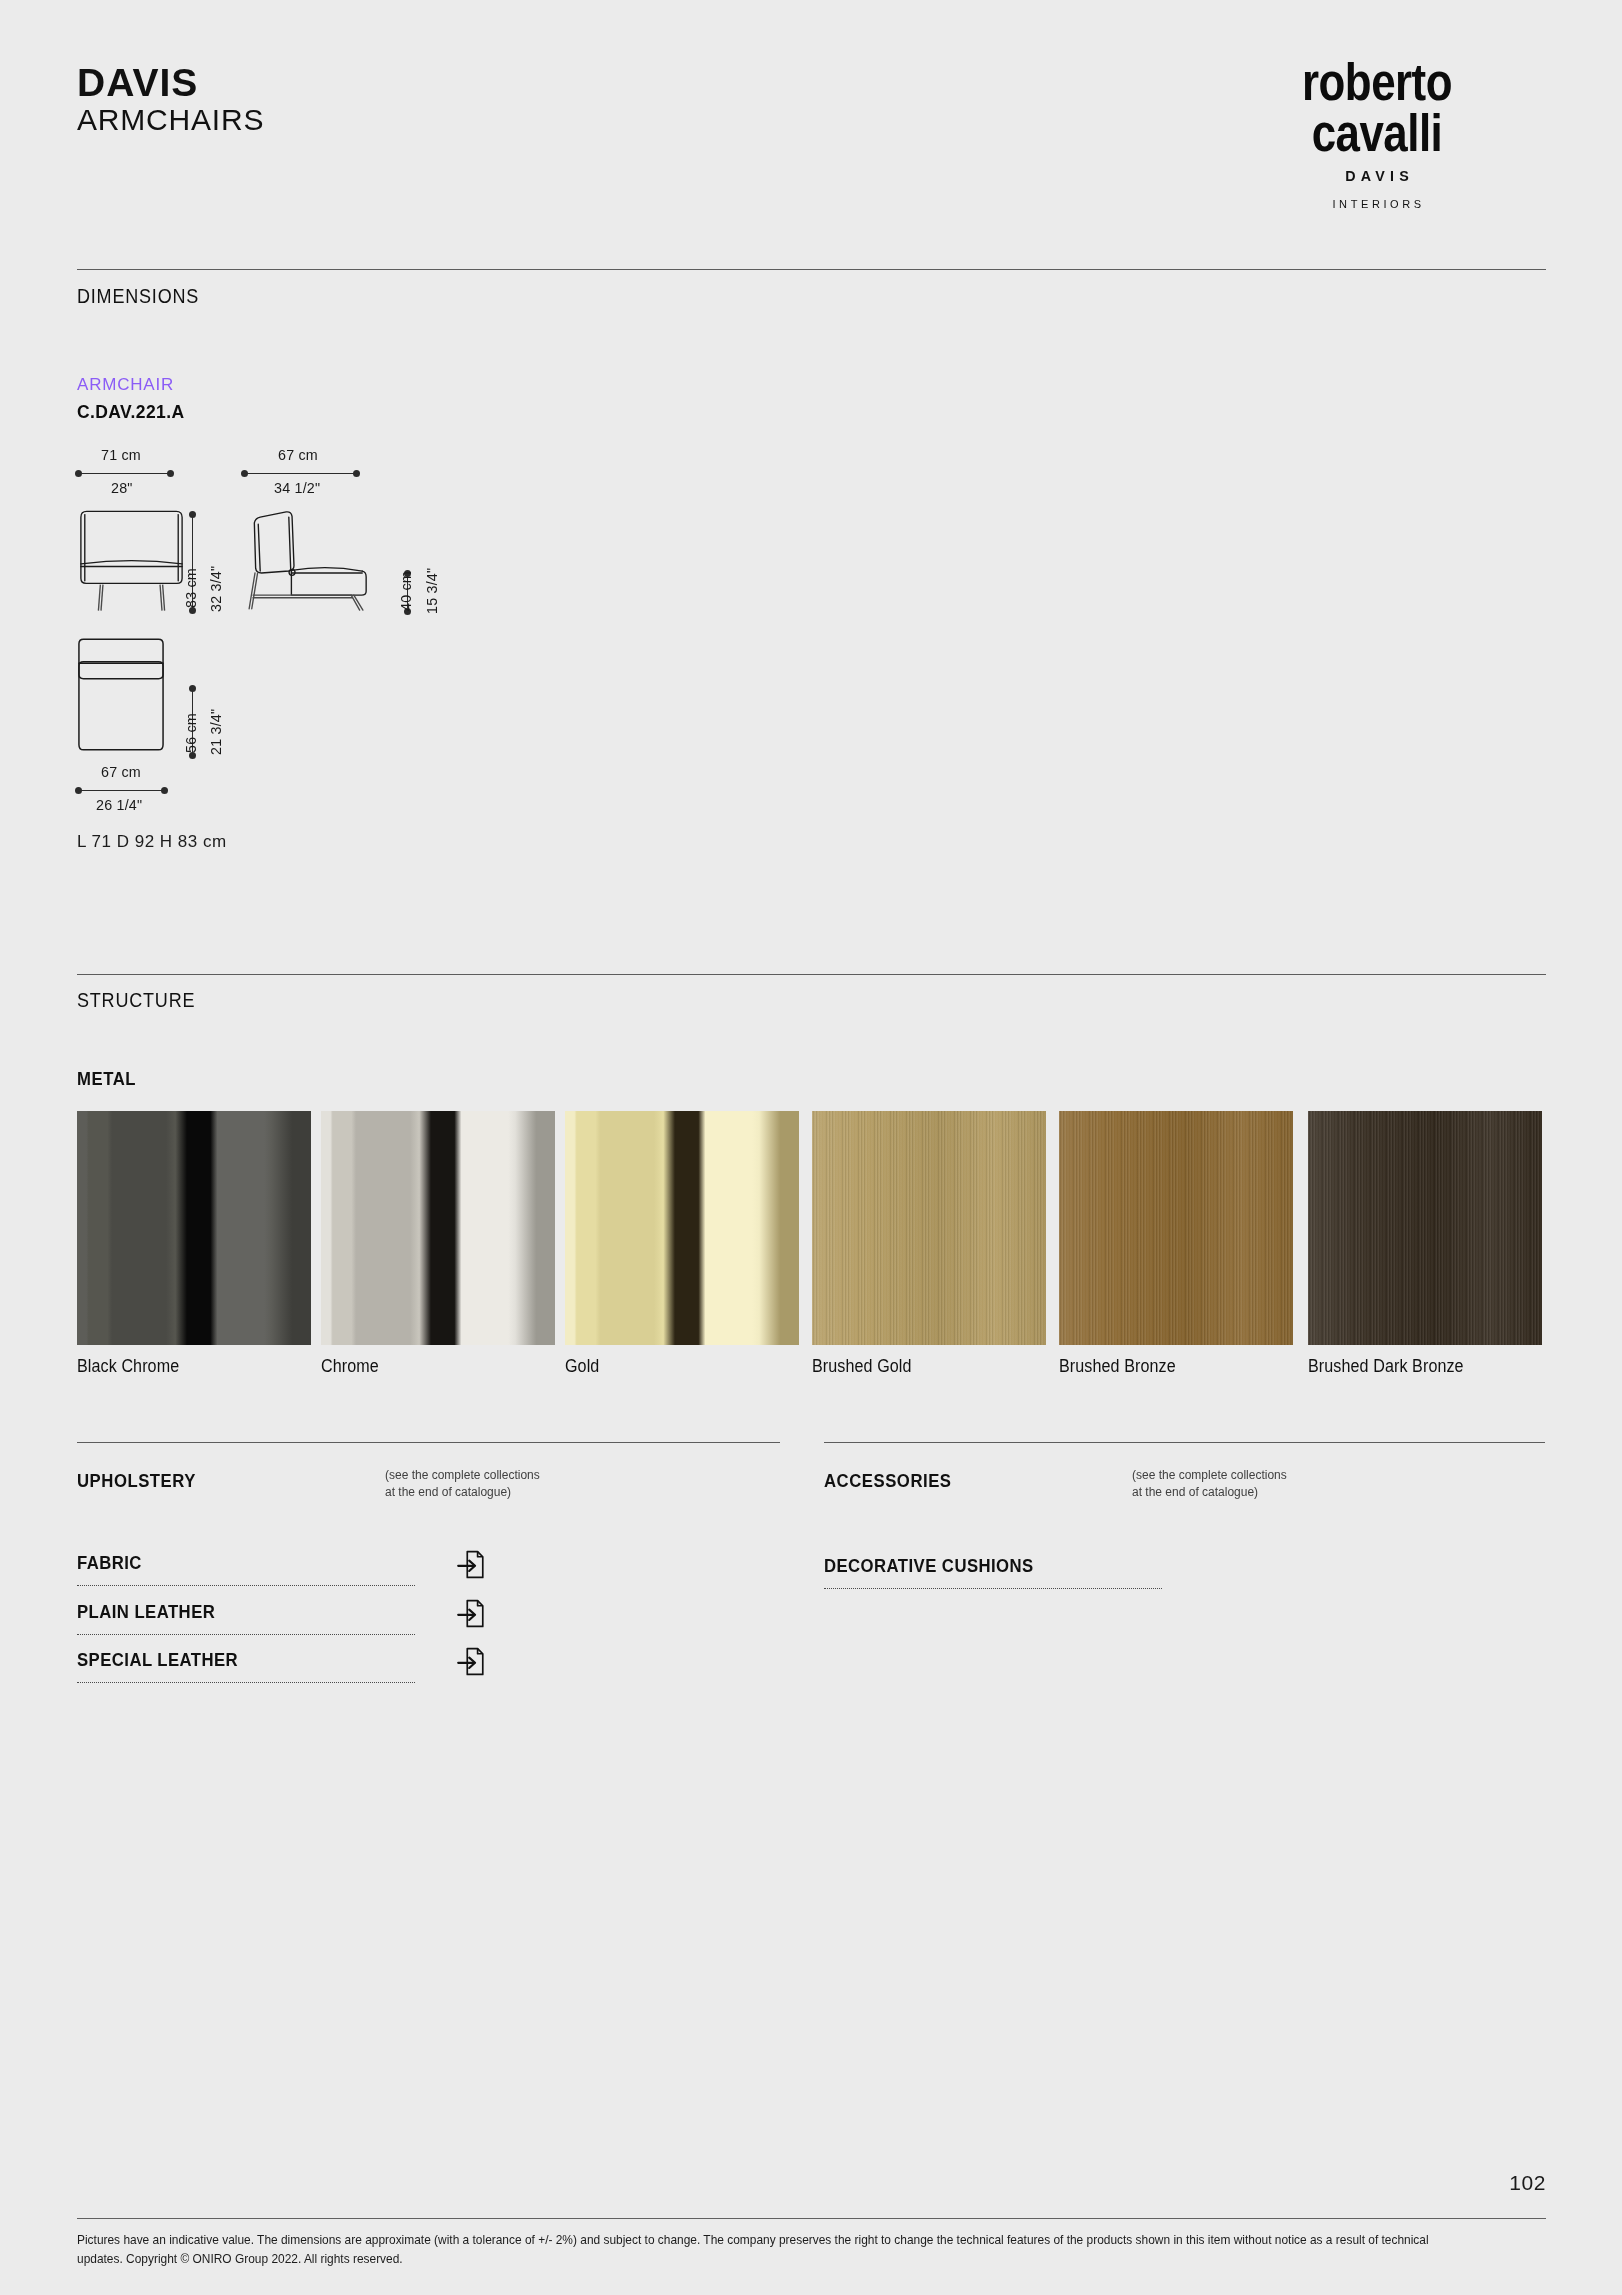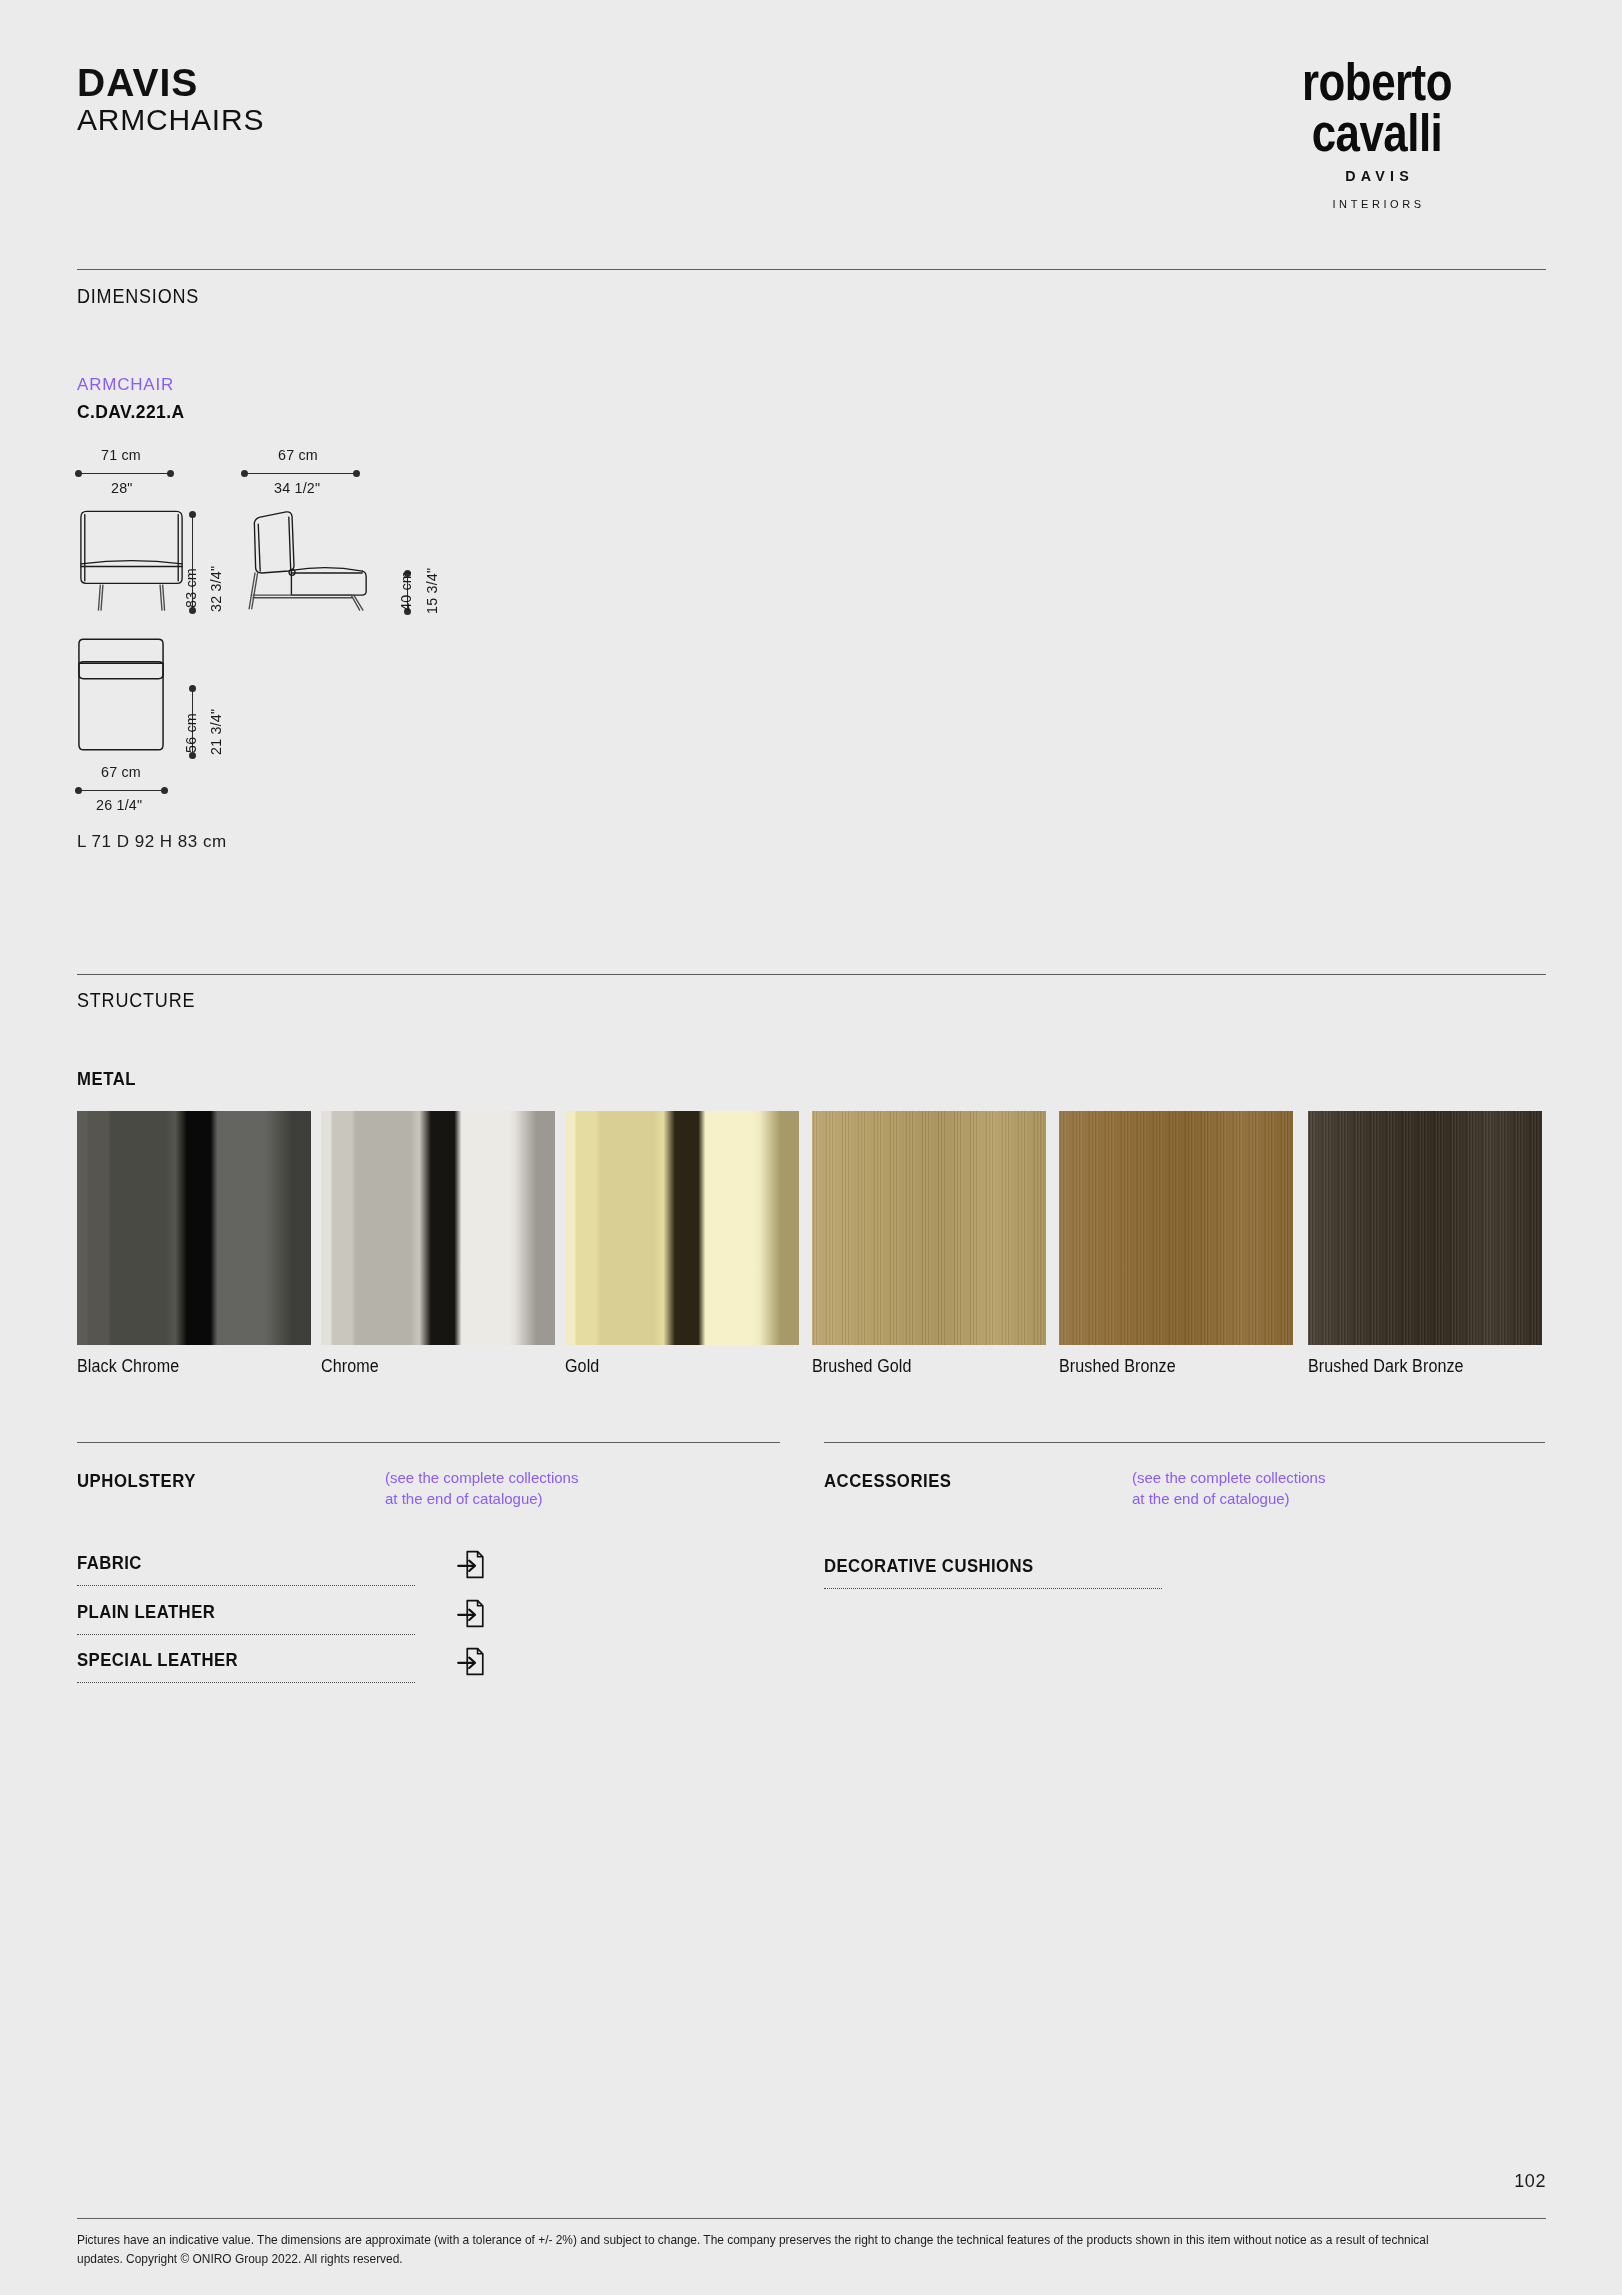--- a/index.html
+++ b/index.html
@@ -214,24 +214,24 @@
       rgba(255,255,255,0.10) 0%,
       rgba(255,255,255,0.03) 22%,
       rgba(0,0,0,0.05) 55%,
       rgba(255,255,255,0.06) 78%,
       rgba(0,0,0,0.06) 100%);
   }
 
   
   .note-text {
     position: absolute;
-    font-size: 15px;
+    font-size: 12px;
     font-weight: 300;
     line-height: 1.42;
-    color: #8b5cf6;
+    color: #404040;
     white-space: pre-line;
   }
   .link-row {
     position: absolute;
     height: 36px;
   }
   .link-label {
     position: absolute;
     left: 0; top: 0;
     font-size: 19px;
@@ -248,21 +248,21 @@
     top: 32.5px;
     border-top: 1.6px dotted #4a4a4a;
   }
   .link-icon { position: absolute; top: -2.6px; }
 
   
   .page-number {
     position: absolute;
     right: 77px;
     top: 2171px;
-    font-size: 18px;
+    font-size: 21px;
     font-weight: 300;
     color: #1a1a1a;
     letter-spacing: 0.6px;
     margin-left: 20px;
   }
   #footer-rule {
     position: absolute;
     left: 77px;
     top: 2218px;
     width: 1469px;

